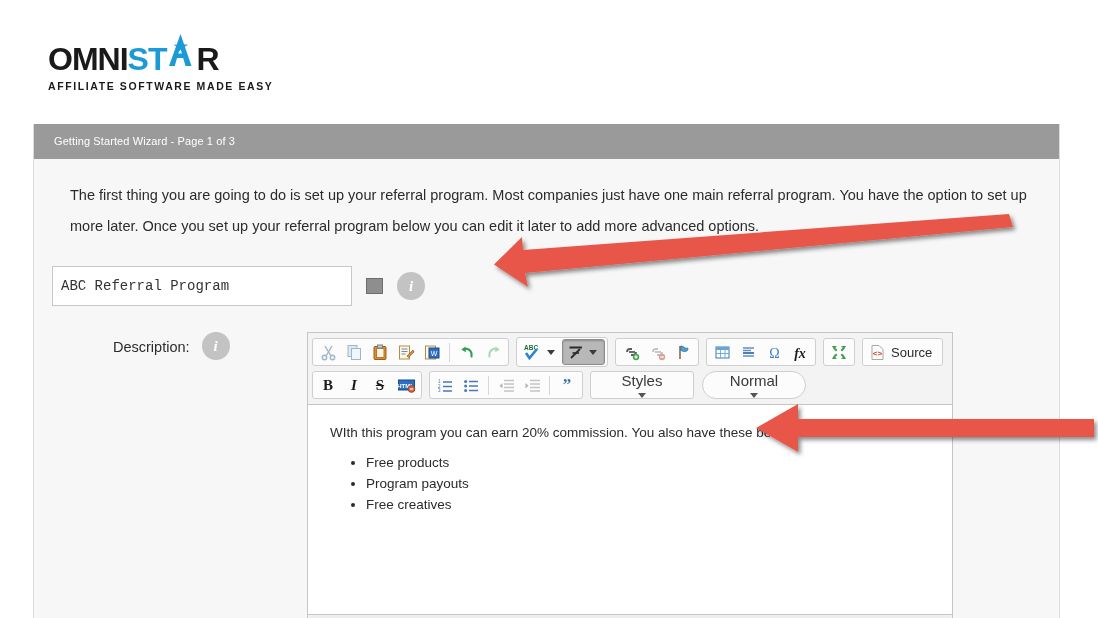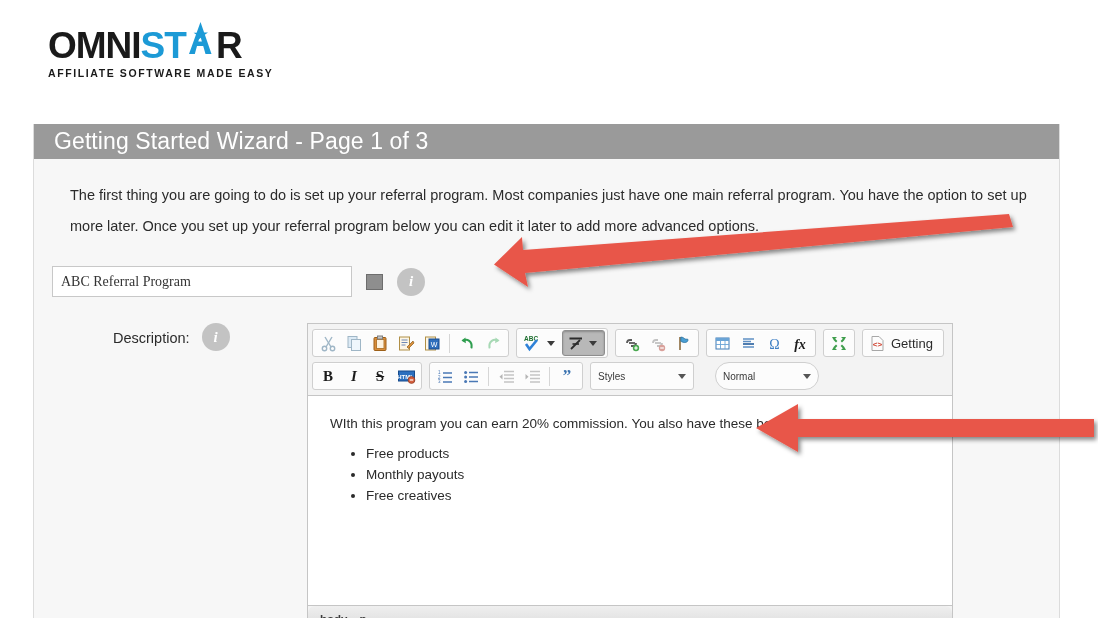--- a/index.html
+++ b/index.html
@@ -8,54 +8,54 @@
     background:#ffffff;
     font-family:"Liberation Sans", sans-serif;
     -webkit-font-smoothing:antialiased;
     overflow:hidden;
     position:relative;
   }
 
   
   #logo{position:absolute;left:48px;top:18px;width:200px;height:52px;}
   .logo-word{font-family:"Liberation Sans", sans-serif;font-weight:bold;
-    font-size:37px;letter-spacing:-1px;line-height:40px;white-space:nowrap;}
+    font-size:32px;letter-spacing:-1px;line-height:40px;white-space:nowrap;margin-top:12px;}
   .logo-omni{color:#1a1a1a;}
   .logo-st{color:#1c9ad6;}
   .logo-ar{color:#1a1a1a;}
   .logo-star{position:relative;display:inline-block;color:#1c9ad6;}
   .logo-tag{font-size:10.5px;font-weight:bold;letter-spacing:1.6px;color:#1a1a1a;
     margin-top:1px;white-space:nowrap;font-family:"Liberation Sans", sans-serif;}
 
   
   #panel{position:absolute;left:33px;top:124px;width:1027px;height:494px;
     background:#f7f7f7;border-left:1px solid #dcdcdc;border-right:1px solid #dcdcdc;
     box-sizing:border-box;}
   #panel-header{height:35px;background:#9a9a9a;color:#ffffff;
-    font-size:23px;line-height:35px;padding-left:20px;box-sizing:border-box;
+    font-size:11px;line-height:35px;padding-left:20px;box-sizing:border-box;
     letter-spacing:.1px;}
   #panel-body{padding:0 18px;}
 
   #intro{font-size:14.5px;color:#2b2b2b;line-height:31px;
     margin:21px 0 0 18px;width:985px;}
 
   
   .row{display:flex;margin-top:24px;}
   .field-label{font-size:14.5px;color:#2b2b2b;width:255px;padding-left:18px;
     box-sizing:border-box;flex:none;padding-top:6px;}
   .label-desc{display:flex;align-items:flex-start;}
 
   .info-icon{width:28px;height:28px;border-radius:50%;background:#c3c3c3;
     display:inline-flex;align-items:center;justify-content:center;
     color:#ffffff;font-style:italic;font-weight:bold;font-size:15px;
     font-family:"Liberation Serif", serif;flex:none;}
 
-  #name-input{width:300px;height:31px;border:1px solid #c8c8c8;background:#fff;
+  #name-input{width:300px;height:40px;border:1px solid #c8c8c8;background:#fff;
     font-size:14px;color:#333;padding:8px 8px;box-sizing:border-box;
-    font-family:Liberation Serif, serif;outline:none;}
+    font-family:Liberation Mono, monospace;outline:none;}
 
   .name-after{display:flex;align-items:center;gap:14px;}
   .small-sq{width:15px;height:14px;background:#8e8e8e;border:1px solid #6d6d6d;}
 
   
   #editor{width:646px;border:1px solid #c5c5c5;background:#f3f3f3;box-sizing:border-box;}
   .tbrow{display:flex;align-items:center;padding:4px 4px 0 4px;flex-wrap:nowrap;}
   .tbrow.second{padding-bottom:5px;}
   .tbgroup{display:flex;align-items:center;border:1px solid #cfcfcf;border-radius:3px;
     background:#fcfcfc;margin-right:7px;padding:1px 2px;
@@ -65,21 +65,21 @@
   .tbtn.wide{width:auto;padding:0 7px 0 4px;gap:4px;}
   .tbtn.active{background:#b8b8b8;border:1px solid #8e8e8e;border-radius:3px;
     box-shadow:0 1px 2px rgba(0,0,0,.25) inset;}
   .tsep{width:1px;height:19px;background:#d6d6d6;margin:0 4px;}
   .caret{width:0;height:0;border-left:4px solid transparent;border-right:4px solid transparent;
     border-top:5px solid #3b3b3b;}
   .srcbtn{display:flex;align-items:center;gap:5px;padding:0 8px 0 4px;height:24px;
     font-size:13px;color:#2b2b2b;}
   .combo{display:flex;align-items:center;justify-content:space-between;
     border:1px solid #cfcfcf;border-radius:3px;background:#fcfcfc;
-    height:26px;padding:0 7px;margin-right:21px;font-size:10px;color:#3a3a3a;}
+    height:26px;padding:0 7px;margin-right:8px;font-size:15px;color:#3a3a3a;flex-direction:column;}
   #combo-styles{width:88px;}
   #combo-format{width:88px;border-radius:14px;}
   .combo .caret{border-top-color:#555;}
 
   #editor-area{background:#ffffff;border-top:1px solid #c5c5c5;
     border-bottom:1px solid #c5c5c5;height:211px;padding:18px 22px 0 22px;
     box-sizing:border-box;}
   #editor-p{font-size:13.5px;color:#2b2b2b;margin:0 0 6px 0;line-height:19px;}
   #editor-list{margin:11px 0 0 0;padding-left:36px;}
   #editor-list li{font-size:13.5px;color:#2b2b2b;line-height:20px;margin-bottom:1px;}
@@ -276,21 +276,21 @@
                 </svg>
             </div>
           </div>
 
           <div class="tbgroup">
             <div class="srcbtn">
               <svg width="17" height="17" viewBox="0 0 17 17">
                   <path d="M3 1.5 h7 l4 4 v10 h-11 z" fill="#fdfdfd" stroke="#a7a7a7"></path>
                   <text x="8.5" y="12" font-size="8" fill="#d0422f" text-anchor="middle" font-family="Liberation Sans" font-weight="bold">&lt;&gt;</text>
                 </svg>
-              <span>Getting</span>
+              <span>Source</span>
             </div>
           </div>
         </div>
 
         <div class="tbrow second">
           <div class="tbgroup">
             <div class="tbtn">
               <span style="font-family:'Liberation Serif',serif;font-weight:bold;font-size:15px;color:#1b1b1b;">B</span>
             </div>
             <div class="tbtn">
@@ -354,21 +354,21 @@
           <div class="combo" id="combo-format">
             <span>Normal</span>
             <span class="caret"></span>
           </div>
         </div>
 
         <div id="editor-area">
           <p id="editor-p">WIth this program you can earn 20% commission. You also have these benefits:</p>
           <ul id="editor-list">
             <li>Free products</li>
-            <li>Monthly payouts</li>
+            <li>Program payouts</li>
             <li>Free creatives</li>
           </ul>
         </div>
 
         <div id="editor-foot">
           <span>body</span>
           <span>p</span>
           <span id="resize-grip"></span>
         </div>
 

